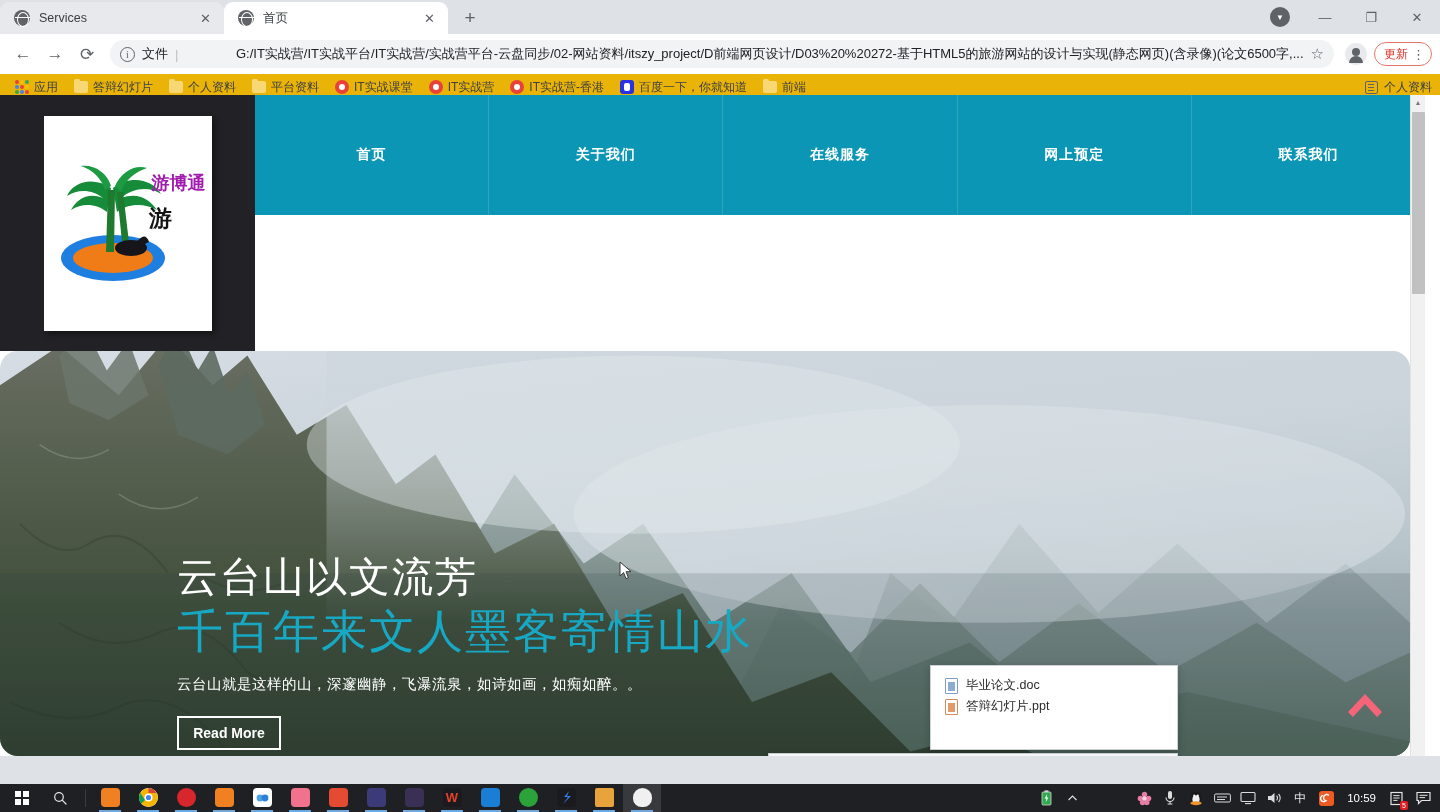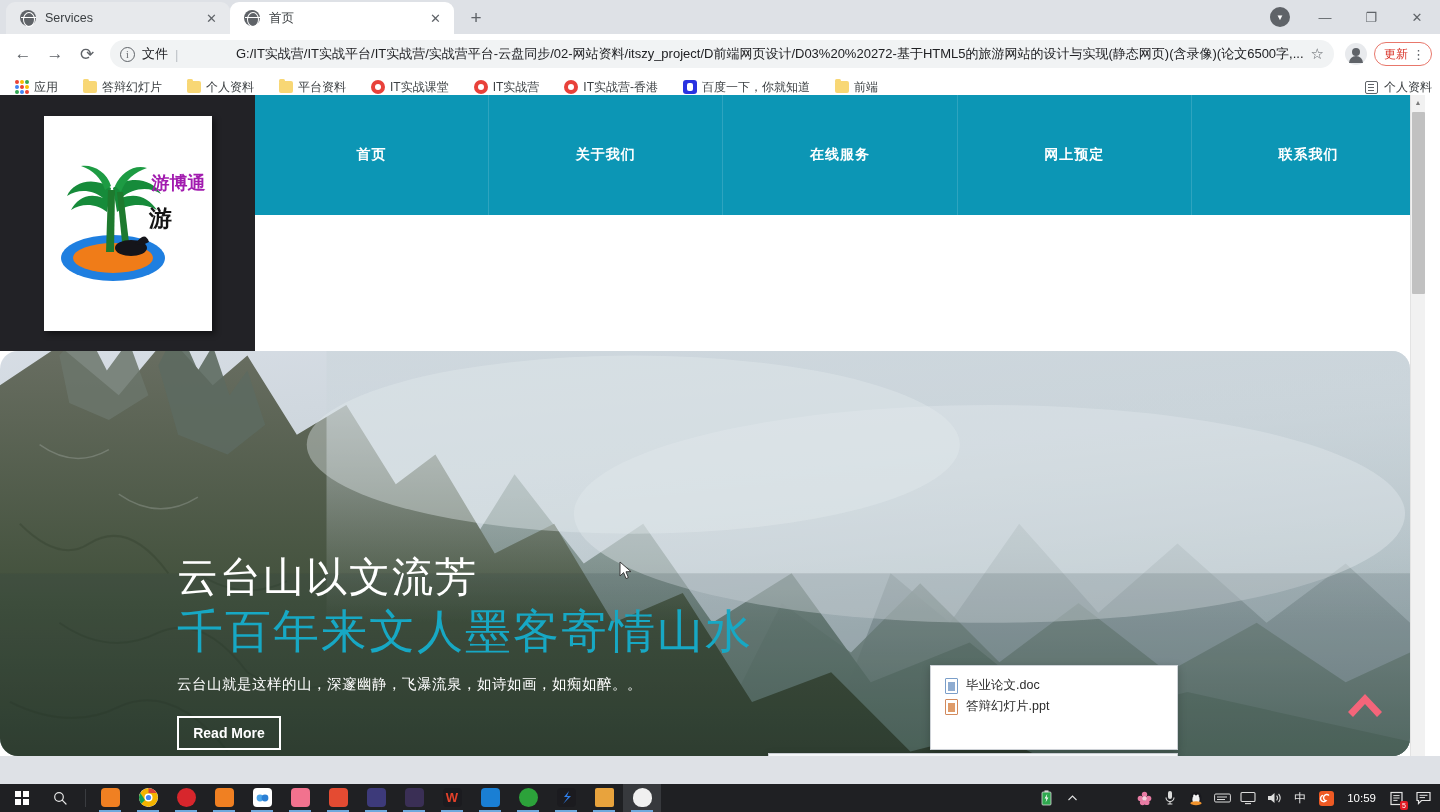--- a/index.html
+++ b/index.html
@@ -8,21 +8,21 @@
     overflow: hidden;
     font-family: "Liberation Sans", "DejaVu Sans", sans-serif;
     background: #fff;
   }
 
   
   #browser { position: absolute; inset: 0 0 28px 0; background: #dee1e6; }
 
   .tabstrip {
     height: 34px; background: #dee1e6;
-    display: flex; align-items: flex-end; padding-left: 6px;
+    display: flex; align-items: flex-end; 
     position: relative;
   }
   .tab {
     height: 32px; width: 224px;
     display: flex; align-items: center; gap: 9px;
     padding: 0 10px 0 14px;
     border-radius: 9px 9px 0 0;
     font-size: 12px; color: #3c4043;
     position: relative;
   }
@@ -112,22 +112,22 @@
   }
   .update-pill {
     height: 24px; border: 1px solid #e8776b; border-radius: 12px;
     display: flex; align-items: center; gap: 4px; padding: 0 6px 0 9px;
     color: #d93025; font-size: 12px; margin-left: 2px;
   }
   .kebab { letter-spacing: 0; font-size: 13px; color: #5f6368; line-height: 1; }
 
   
   .bookmarks {
-    height: 27px; background: #ffffff; display: flex; align-items: center;
-    padding: 0 8px; gap: 11px; border-bottom: 1px solid #dadce0;
+    height: 27px; background: #eab308; display: flex; align-items: center;
+    padding: 0 8px; gap: 2px; border-bottom: 1px solid #dadce0;
     font-size: 12px; color: #3c4043;
   }
   .bm {
     display: flex; align-items: center; gap: 5px;
     padding: 3px 7px; border-radius: 4px; white-space: nowrap;
   }
   .bm-label { font-size: 12px; color: #3c4043; }
   .apps-grid {
     width: 14px; height: 14px; display: grid;
     grid-template-columns: repeat(3,1fr); grid-template-rows: repeat(3,1fr);

